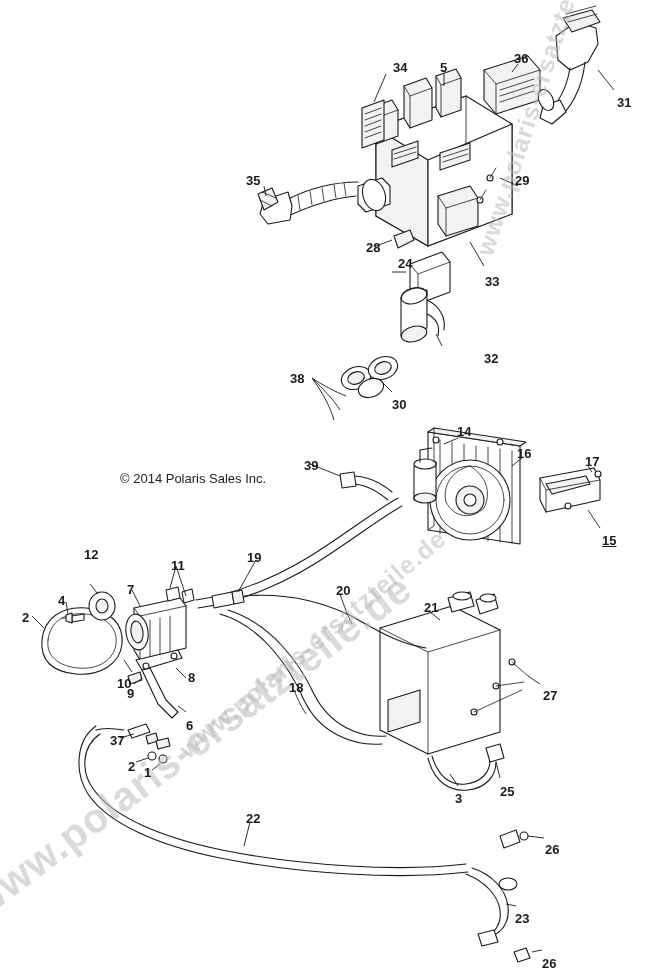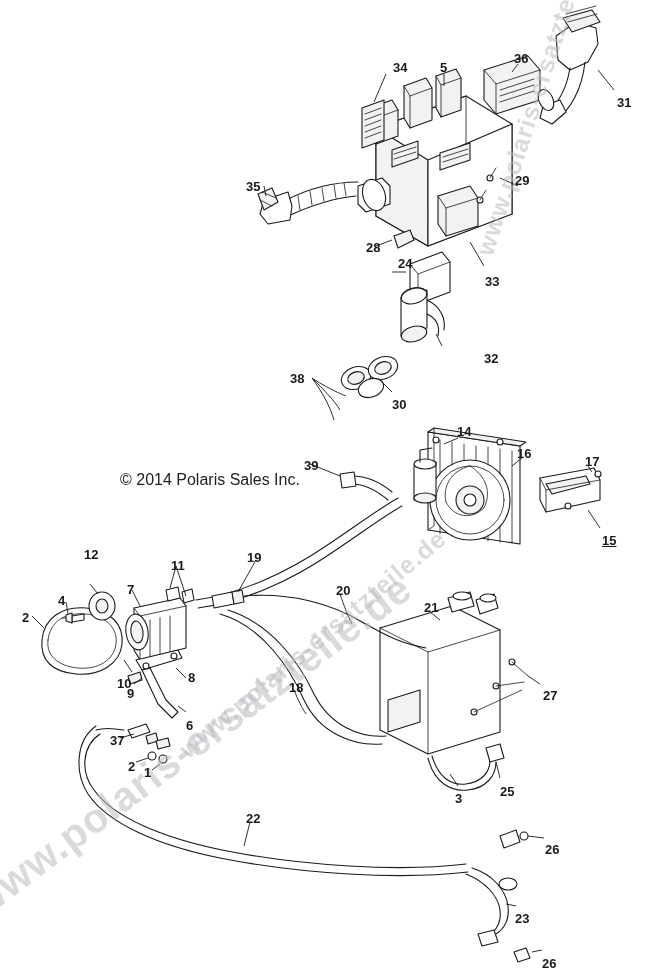--- a/index.html
+++ b/index.html
@@ -28,21 +28,21 @@
     font-family: "Liberation Sans", sans-serif;
     font-size: 13px;
     font-weight: bold;
     color: #1a1a1a;
     white-space: nowrap;
     line-height: 1;
   }
   .copyright {
     position: absolute;
     font-family: "Liberation Sans", sans-serif;
-    font-size: 16px;
+    font-size: 13px;
     color: #222222;
     white-space: nowrap;
   }
   #watermark-layer {
     position: absolute;
     left: 0; top: 0;
     width: 646px; height: 971px;
     pointer-events: none;
   }
   .wm {
@@ -358,20 +358,20 @@
       <div class="callout" style="left: 545px; top: 843px;">26</div>
       <div class="callout" style="left: 542px; top: 957px;">26</div>
       <div class="callout" style="left: 543px; top: 689px;">27</div>
       <div class="callout" style="left: 366px; top: 241px;">28</div>
       <div class="callout" style="left: 515px; top: 174px;">29</div>
       <div class="callout" style="left: 392px; top: 398px;">30</div>
       <div class="callout" style="left: 617px; top: 96px;">31</div>
       <div class="callout" style="left: 443px; top: 352px; margin-left: 41px;">32</div>
       <div class="callout" style="left: 485px; top: 275px;">33</div>
       <div class="callout" style="left: 379px; top: 61px; margin-left: 14px;">34</div>
-      <div class="callout" style="left: 246px; top: 180px;">35</div>
+      <div class="callout" style="left: 246px; top: 174px;">35</div>
       <div class="callout" style="left: 514px; top: 52px;">36</div>
       <div class="callout" style="left: 110px; top: 734px;">37</div>
       <div class="callout" style="left: 290px; top: 372px;">38</div>
       <div class="callout" style="left: 304px; top: 459px;">39</div>
     </div>
 
 </div>
 
 </body></html>

